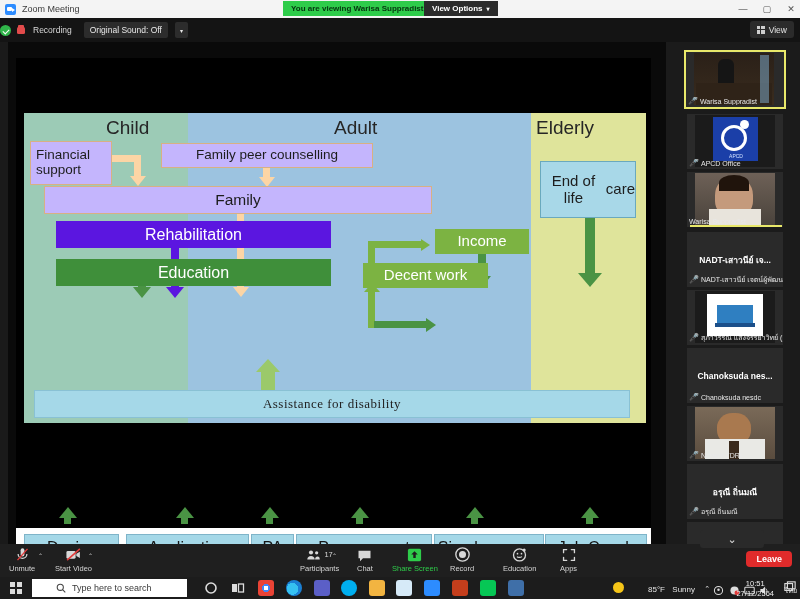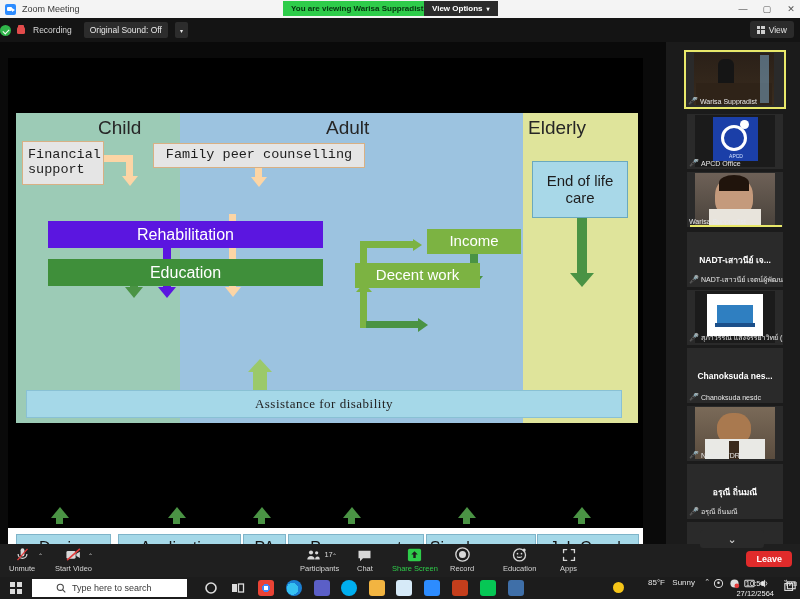--- a/index.html
+++ b/index.html
@@ -66,21 +66,21 @@
   }
   #view-btn {
     position:absolute; right:6px; top:3px; height:17px; background:#2b2b2b; border-radius:3px;
     display:flex;align-items:center;gap:4px;padding:0 7px; color:#e3e3e3;font-size:8.5px;
   }
   .grid-ico { width:8px;height:8px;display:grid;grid-template:1fr 1fr/1fr 1fr;gap:1px;}
   .grid-ico i{background:#cfcfcf;}
 
   
   #share-area {
-    position:absolute; left:0; top:42px; width:730px; height:502px; background:#0a0a0a;
+    position:absolute; left:8px; top:42px; width:730px; height:502px; background:#0a0a0a;
   }
   #slide {
     position:absolute; left:8px; top:16px; width:635px; height:470px;
     background:#000;
   }
   #slide-inner{
     position:absolute; left:0; top:55px; width:635px; height:360px;
   }
   
   .zone { position:absolute; top:0; height:310px; }
@@ -88,35 +88,35 @@
   #zone-adult  { left:172px; width:343px; background:#9cc3e0; }
   #zone-elderly{ left:515px; width:115px; background:#dfe49b; }
   .zone-label { position:absolute; top:4px; font-size:19px; color:#262626; font-weight:400; }
   #lbl-child{ left:90px; }
   #lbl-adult{ left:318px; }
   #lbl-elderly{ left:520px; }
 
   
   .bx { position:absolute; display:flex; align-items:center; justify-content:center;
         text-align:center; line-height:1.08; }
-  .peach { background:#e5e5e5; border:1px solid #d8b084; color:#1d1d1d;font-family:Liberation Mono, monospace; }
+  .peach { background:#c4b5fd; border:1px solid #d8b084; color:#1d1d1d; }
   #b-financial { left:14px; top:28px; width:82px; height:44px; font-size:13.5px;
       justify-content:flex-start; padding-left:5px; text-align:left; }
   #b-familypeer{ left:145px; top:30px; width:212px; height:25px; font-size:13.5px;}
   #b-family    { left:28px; top:73px; width:388px; height:28px; font-size:15.5px;}
   #b-rehab { left:40px; top:108px; width:275px; height:27px; background:#5b16e0;
       color:#fff; font-size:16px; }
   #b-edu   { left:40px; top:146px; width:275px; height:27px; background:#3f8f3a;
       color:#fff; font-size:16px; }
   #b-income{ left:419px; top:116px; width:94px; height:25px; background:#7cb342;
       color:#fff; font-size:15px; }
   #b-decent{ left:347px; top:150px; width:125px; height:25px; background:#7cb342;
       color:#fff; font-size:15px; }
   #b-eol   { left:524px; top:48px; width:96px; height:57px; background:#a8d8e8;
-      border:1px solid #6aa9bd; color:#1d1d1d; font-size:15px; flex-direction:column;}
+      border:1px solid #6aa9bd; color:#1d1d1d; font-size:15px; flex-direction:row;}
   #b-fcb   { left:194px; top:183px; width:162px; height:55px; background:#1b7fa8;
       border:2px solid #fff; color:#fff; font-size:16px; flex-direction:column; }
   #b-max   { left:405px; top:178px; width:203px; height:62px; background:#f40d0d;
       border-radius:50%; color:#fff; font-size:17px; font-weight:bold; flex-direction:column; }
   #b-assist{ left:18px; top:277px; width:596px; height:28px; background:#a5d8e8;
       border:1px solid #89c1d4; color:#222; font-size:13px;
       font-family:"Liberation Serif", serif; letter-spacing:.5px;}
 
   
   #support-strip {
@@ -184,21 +184,21 @@
 
   
   #taskbar { position:absolute; left:0; top:577px; width:800px; height:22px; background:#1c1c1c; }
   #winlogo { position:absolute; left:10px; top:5px; width:12px;height:12px;
      display:grid;grid-template:1fr 1fr/1fr 1fr;gap:1.5px;}
   #winlogo i { background:#dcdcdc; }
   #searchbox { position:absolute; left:32px; top:2px; width:155px; height:18px;
      background:#fff; display:flex;align-items:center;gap:6px;padding-left:24px;
      color:#3a3a3a; font-size:9px; }
   .tb-ico { position:absolute; top:3px; width:16px; height:16px; border-radius:3px; }
-  .tray { position:absolute; top:1px; color:#e2e2e2; font-size:8px; }
+  .tray { position:absolute; top:8px; color:#e2e2e2; font-size:8px; }
   #clock { position:absolute; right:26px; top:2px; color:#eee; font-size:7.5px;
      text-align:center; line-height:1.35; }
 </style>
 </head>
 <body>
 
 <div id="titlebar">
   <div class="zm-logo"></div>
   <div class="ttl">Zoom Meeting</div>
   <div id="share-banner">You are viewing Warisa Suppradist's screen</div>
@@ -273,20 +273,21 @@
       <div class="arr ghd" style="left:457px;top:163px;"></div>
 
       <div class="arr gsh" style="left:569px;top:105px;width:10px;height:58px;"></div>
       <div class="arr" style="left:562px;top:160px;width:0;height:0;border-left:12px solid transparent;border-right:12px solid transparent;border-top:14px solid #4a9344;"></div>
 
       <div class="arr lgsh" style="left:245px;top:258px;width:14px;height:22px;"></div>
       <div class="arr lghu" style="left:240px;top:246px;"></div>
 
       <div class="bx peach" id="b-financial">Financial support</div>
       <div class="bx peach" id="b-familypeer">Family peer counselling</div>
+      <div class="bx peach" id="b-family">Family</div>
       <div class="bx" id="b-rehab">Rehabilitation</div>
       <div class="bx" id="b-income">Income</div>
       <div class="bx" id="b-edu">Education</div>
       <div class="bx" id="b-decent">Decent work</div>
       <div class="bx" id="b-eol">
         <span>End of life</span>
         <span>care</span>
       </div>
       <div class="bx" id="b-assist">Assistance for disability</div>
 

